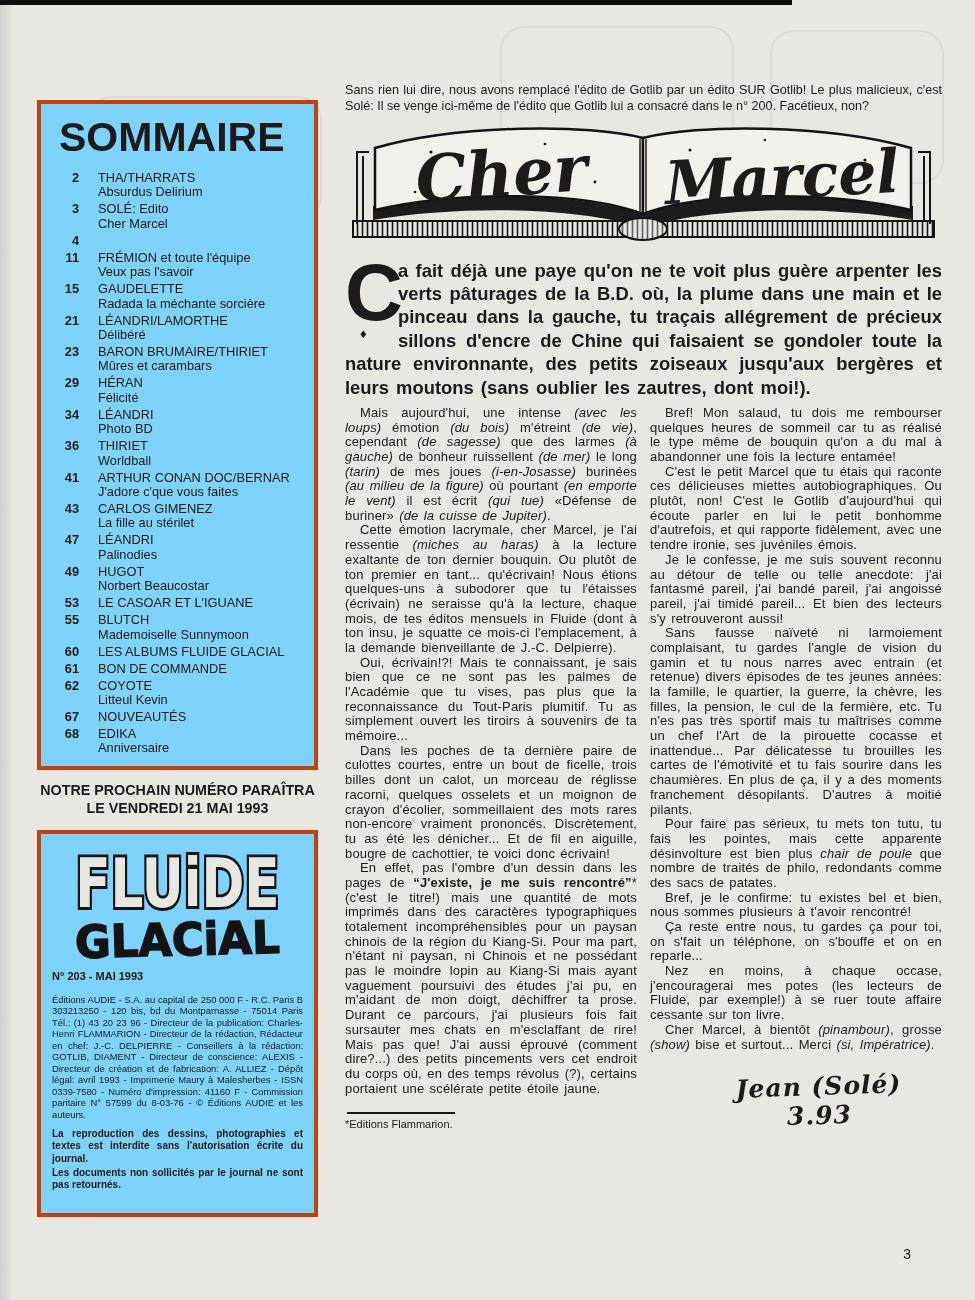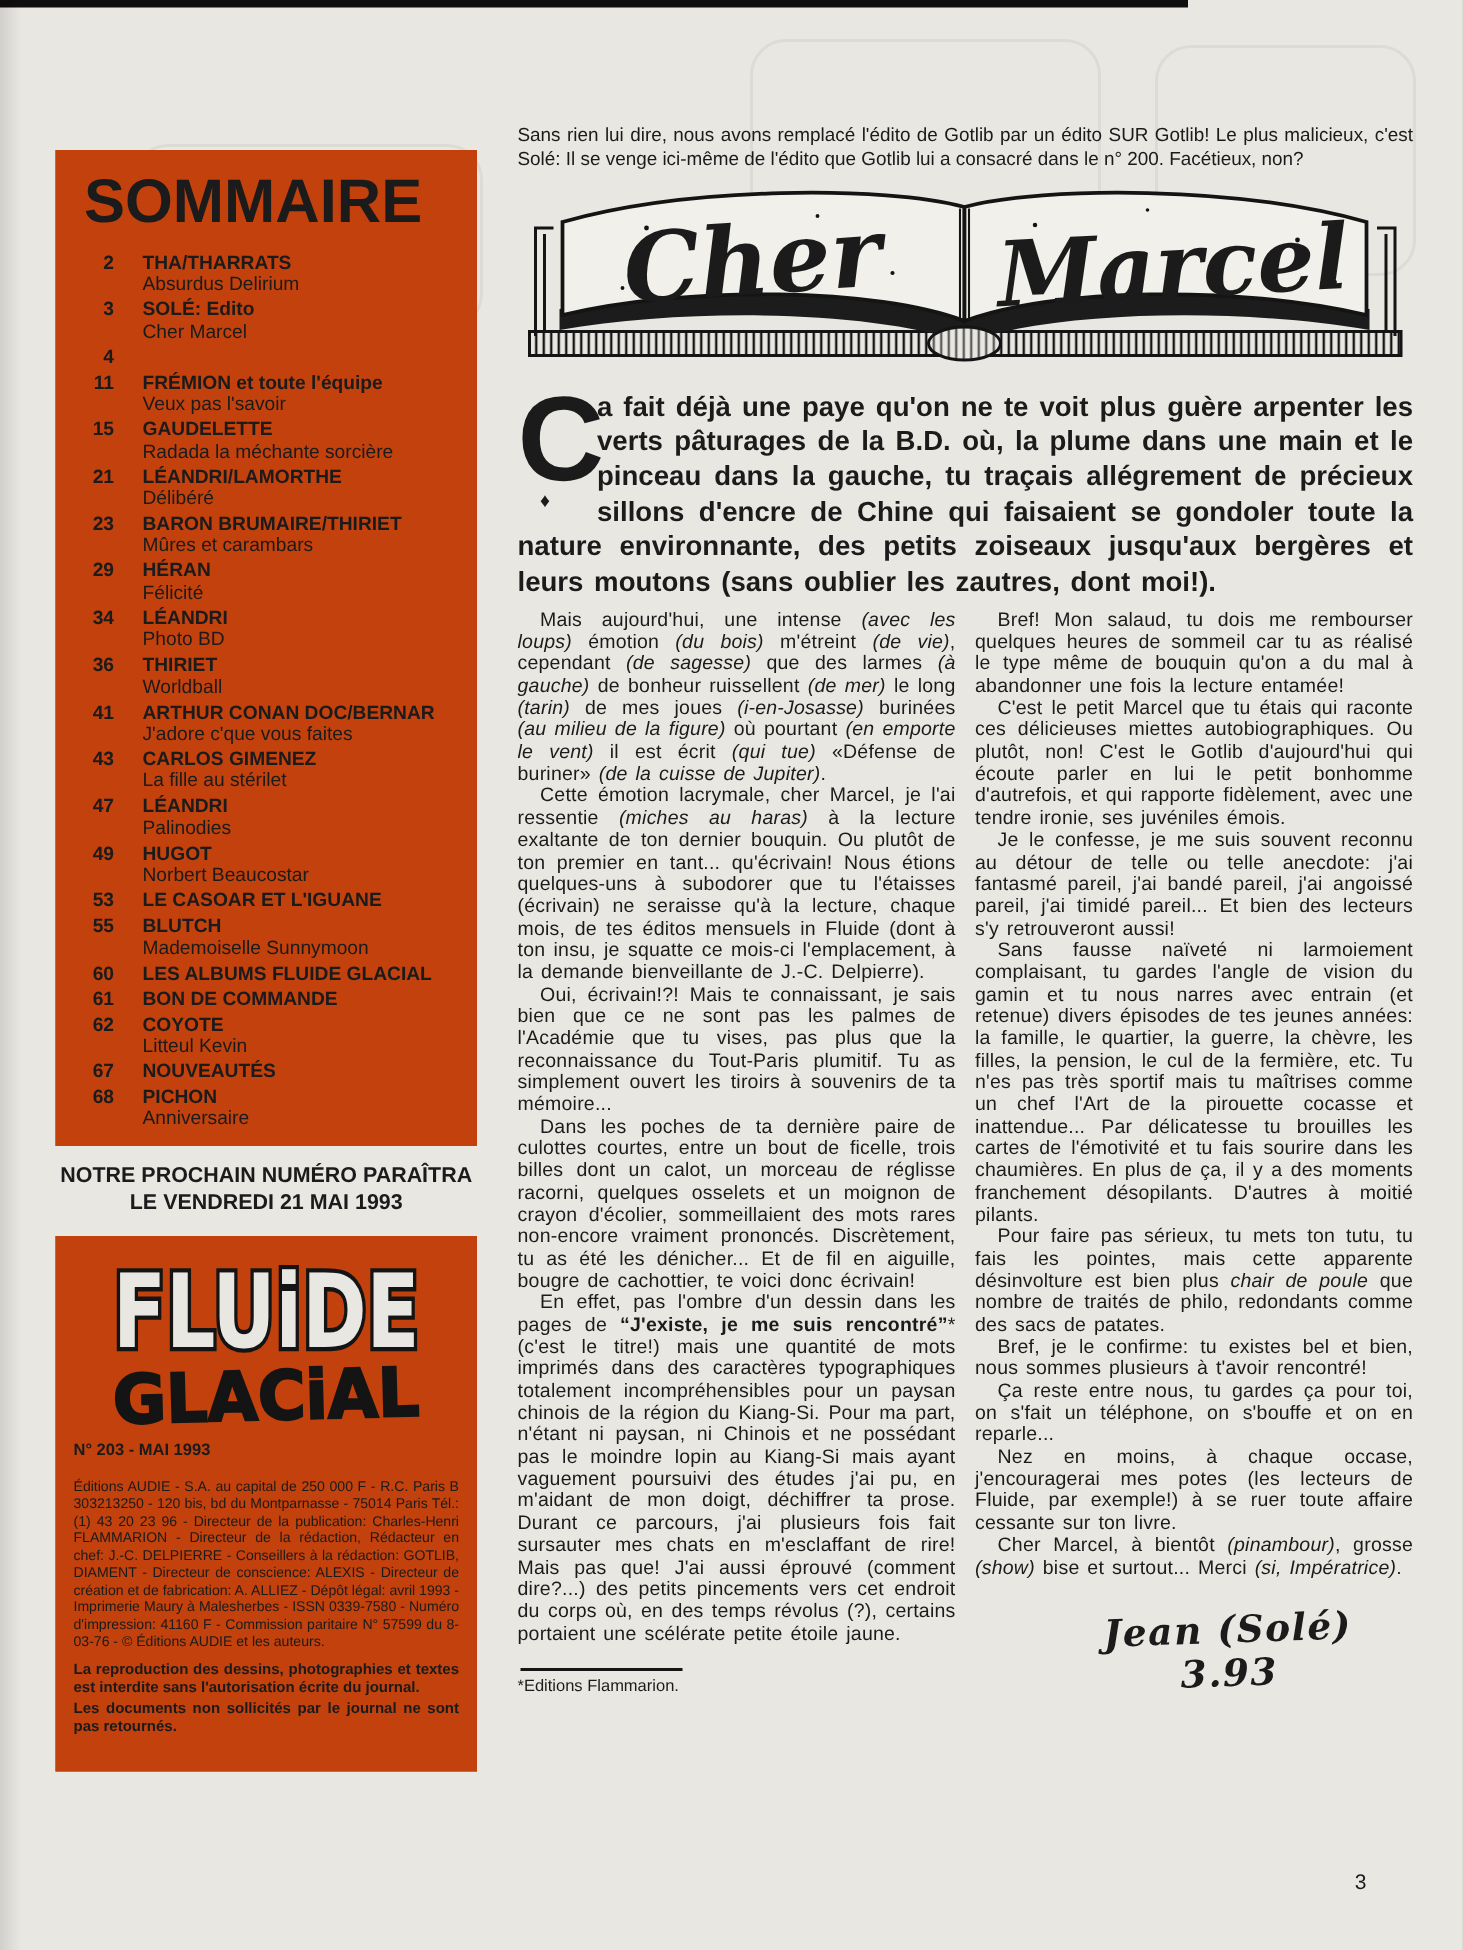--- a/index.html
+++ b/index.html
@@ -5,27 +5,27 @@
   html,body{margin:0;padding:0;background:#cfcdc8;}
   .page{position:relative;width:975px;height:1300px;background:#e9e7e2;overflow:hidden;
         font-family:"Liberation Sans","DejaVu Sans",sans-serif;color:#1b1b1b;}
   .topbar{position:absolute;left:0;top:0;width:792px;height:5px;background:#0e0e0e;}
   .edge-shade{position:absolute;left:0;top:0;width:14px;height:1300px;
         background:linear-gradient(to right,rgba(0,0,0,.10),rgba(0,0,0,0));}
   .ghost{position:absolute;border:2px solid #000;opacity:.05;border-radius:24px;}
 
   
   .left-col{position:absolute;left:37px;top:100px;width:281px;}
-  .box{border:1px solid #c2410c;background:#c2410c;box-sizing:border-box;}
+  .box{border:4px solid #c2410c;background:#7dd3fc;box-sizing:border-box;}
   .sommaire{padding:8px 6px 8px 0;}
   .sommaire-title{font-size:41px;font-weight:bold;margin:2px 0 10px 18px;letter-spacing:0;}
   .toc-item{display:flex;margin:0 0 2.5px 0;}
   .toc-num{flex:0 0 38px;text-align:right;font-weight:bold;font-size:12.8px;line-height:1.13;}
   .toc-text{display:block;margin-left:19px;width:210px;}
-  .toc-author{display:block;font-weight:bold;font-size:12.8px;line-height:1.13;}
+  .toc-author{display:block;font-weight:normal;font-size:12.8px;line-height:1.13;}
   .toc-sub{display:block;font-size:12.8px;line-height:1.13;}
   .next-issue{font-weight:bold;text-align:center;font-size:14.3px;line-height:1.25;
         margin:12px 0;white-space:pre-line;}
   .colophon{padding:6px 11px 20px;}
   .logo{display:block;width:100%;height:118px;margin:4px 0 8px;}
   .issue{font-weight:bold;font-size:11px;margin:0 0 5px;}
   .credits{font-size:9.4px;line-height:1.22;text-align:justify;margin:12px 0 8px;}
   .notice{font-weight:bold;font-size:10px;line-height:1.22;margin:0 0 2px;text-align:justify;}
 
   
@@ -216,21 +216,21 @@
             <span class="toc-num">67</span>
             <span class="toc-text">
               <span class="toc-author">NOUVEAUTÉS</span>
 
             </span>
           </div>
 
           <div class="toc-item">
             <span class="toc-num">68</span>
             <span class="toc-text">
-              <span class="toc-author">PICHON</span>
+              <span class="toc-author">EDIKA</span>
               <span class="toc-sub">Anniversaire</span>
             </span>
           </div>
         </div>
     </section>
 
     <p class="next-issue">NOTRE PROCHAIN NUMÉRO PARAÎTRA
 LE VENDREDI 21 MAI 1993</p>
 
     <section class="box colophon">

